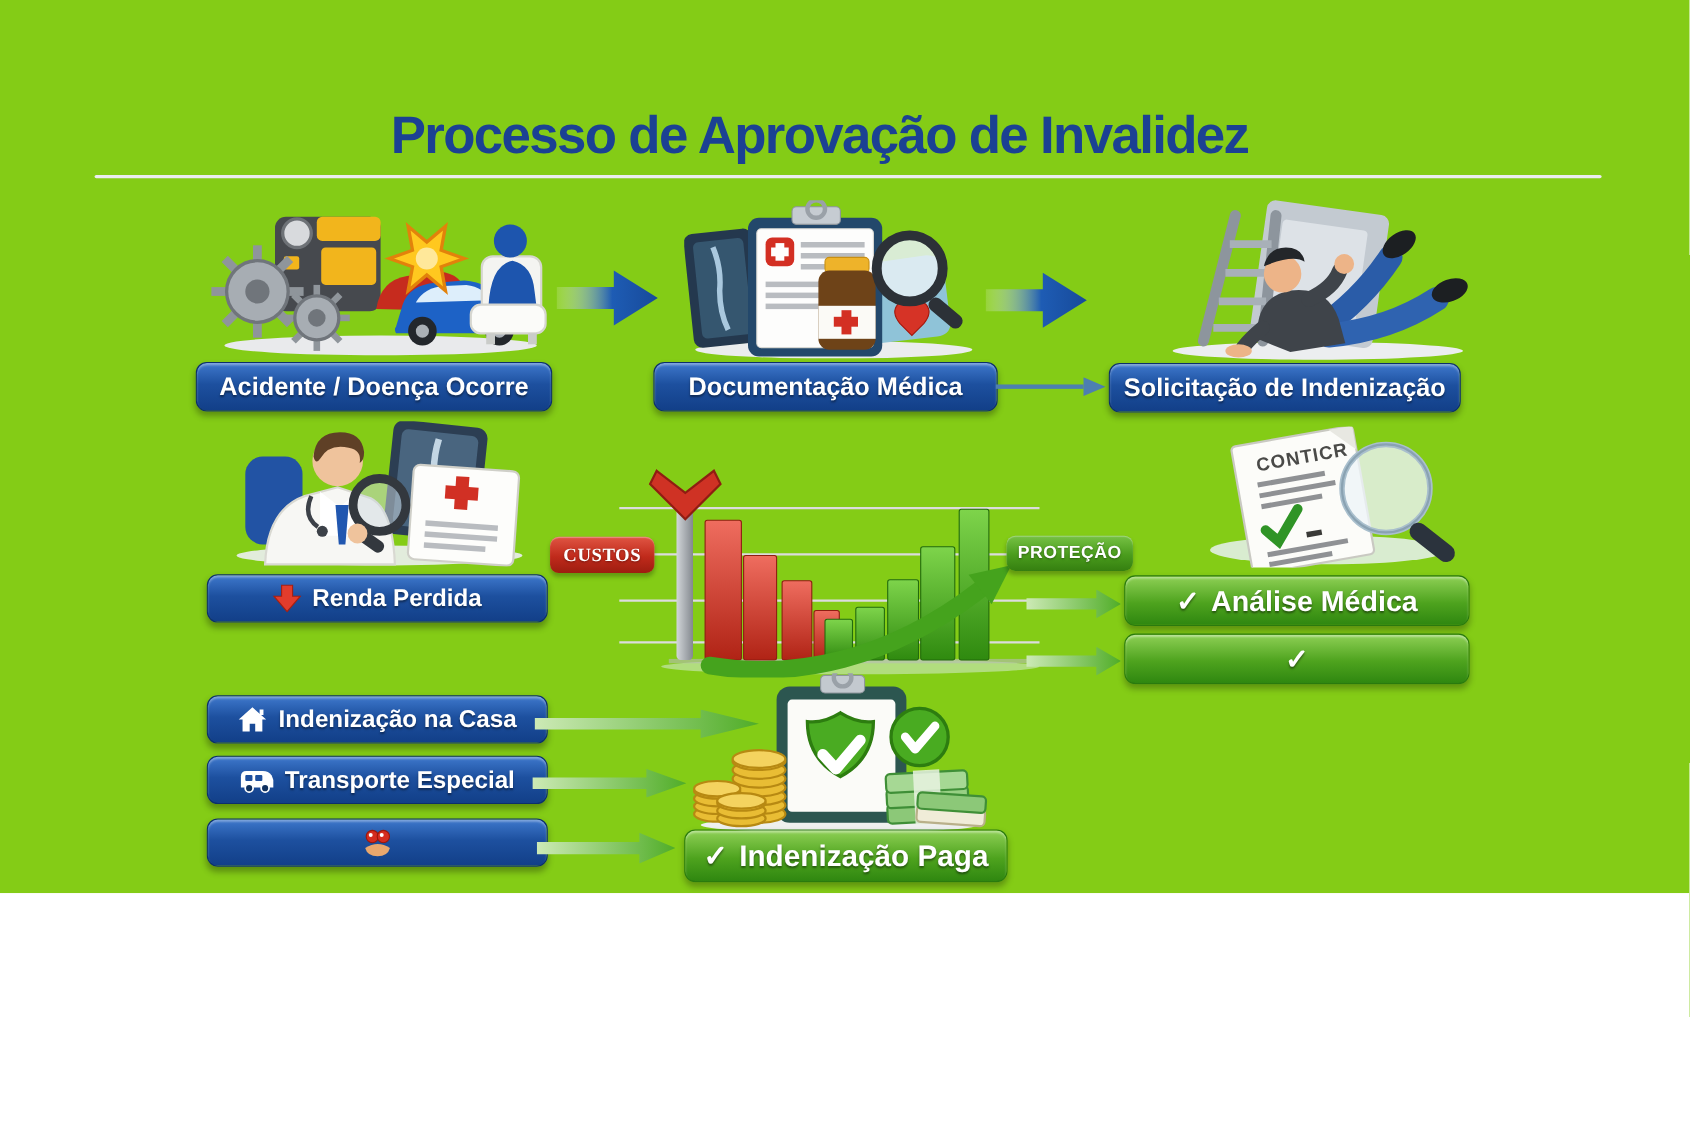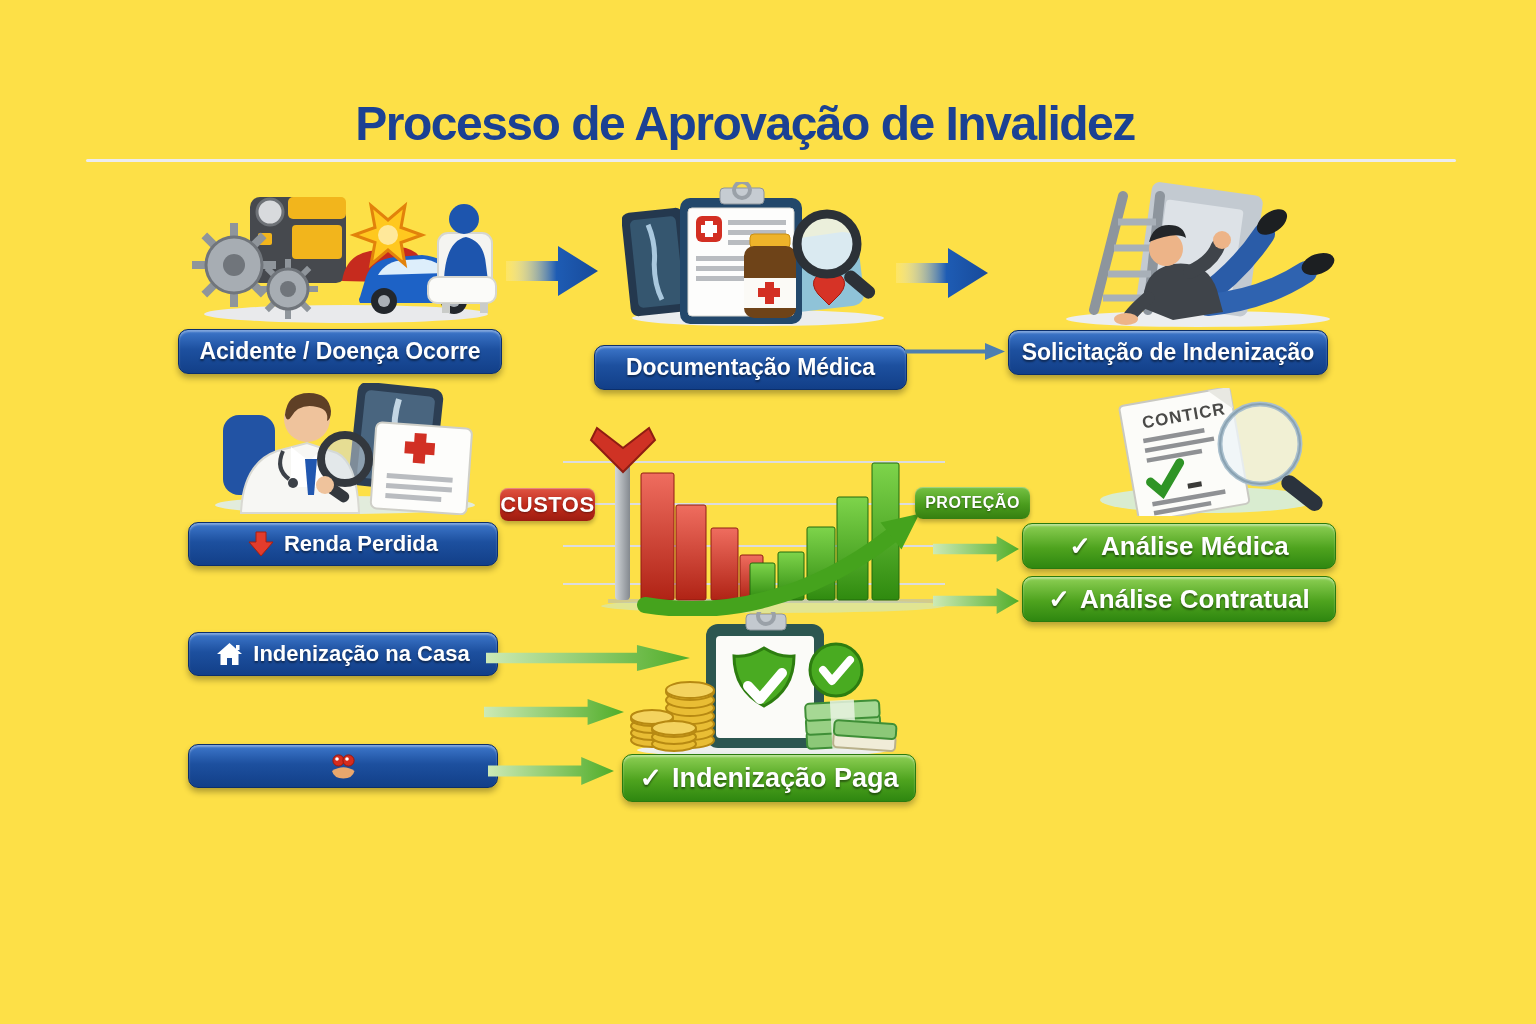--- a/index.html
+++ b/index.html
@@ -1,16 +1,16 @@
 <!DOCTYPE html>
 <html><head>
 <meta charset="utf-8">
 <style>
   html,body{margin:0;padding:0;background:#ffffff;}
-  .canvas{position:relative;width:1536px;height:1024px;background:#fde047;overflow:hidden;
+  .canvas{position:relative;width:1536px;height:812px;background:#84cc16;overflow:hidden;
           font-family:"Liberation Sans",sans-serif;}
   .abs{position:absolute;}
   .title{position:absolute;left:0;top:96px;width:1490px;text-align:center;margin:0;
          font-size:48px;font-weight:bold;letter-spacing:-1.5px;color:#1b4193;}
   .title-rule{position:absolute;left:86px;top:159px;width:1370px;height:3px;background:#ececef;border-radius:2px;}
   .pill{position:absolute;display:flex;align-items:center;justify-content:center;gap:10px;
         color:#fff;font-weight:bold;text-shadow:0 2px 2px rgba(0,0,0,.45);border-radius:10px;}
   .pill-blue{background:linear-gradient(180deg,#3e78cc 0%,#1d509f 45%,#123f88 100%);
         border:1px solid #0c2f6b;
         box-shadow:0 4px 6px rgba(0,0,0,.30), inset 0 2px 2px rgba(255,255,255,.35);}
@@ -18,21 +18,21 @@
   .cost{height:42px;font-size:22px;width:300px;left:188px;padding:0 4px;}
   .pill-green{background:linear-gradient(180deg,#8ed055 0%,#4ea31e 55%,#2f8710 100%);
         border:1px solid #2a7a0e;
         box-shadow:0 4px 6px rgba(0,0,0,.28), inset 0 2px 2px rgba(255,255,255,.4);}
   .analysis{height:44px;width:312px;left:1022px;font-size:26px;}
   .payout{height:46px;width:292px;left:622px;top:754px;font-size:27px;}
   .chk{font-size:1em;font-weight:bold;}
   .badge{position:absolute;display:flex;align-items:center;justify-content:center;
          color:#fff;font-weight:bold;border-radius:8px;text-shadow:0 1px 2px rgba(0,0,0,.4);
          box-shadow:0 3px 4px rgba(0,0,0,.25), inset 0 1px 1px rgba(255,255,255,.35);}
-  .badge-red{background:linear-gradient(180deg,#e05543 0%,#c02a1b 55%,#9d1d10 100%);font-size:22px;letter-spacing:.5px;}
+  .badge-red{background:linear-gradient(180deg,#e05543 0%,#c02a1b 55%,#9d1d10 100%);font-size:17px;letter-spacing:.5px;font-family:Liberation Serif, serif;}
   .badge-green{background:linear-gradient(180deg,#77c244 0%,#4a9c1d 55%,#357f10 100%);font-size:16px;letter-spacing:.5px;}
   svg{display:block;}
 </style>
 </head>
 <body>
 
 <div class="canvas">
 
   <svg style="position:absolute;width:0;height:0" aria-hidden="true">
     <defs>
@@ -182,21 +182,21 @@
       <path d="M100 120 q-12 10 -18 18" stroke="#3f444a" stroke-width="13" fill="none" stroke-linecap="round"></path>
       <ellipse cx="78" cy="141" rx="12" ry="6" fill="#edb488"></ellipse>
       <circle cx="118" cy="71" r="17" fill="#edb488"></circle>
       <path d="M101 64 q4 -17 20 -17 q15 0 17 13 q-10 -7 -37 4 z" fill="#23262a"></path>
     </g>
   </svg>
 
   <div class="pill pill-blue step" style="left:178px;top:329px;width:322px">
     <span>Acidente / Doença Ocorre</span>
   </div>
-  <div class="pill pill-blue step" style="left:594px;top:345px;width:311px">
+  <div class="pill pill-blue step" style="left:594px;top:329px;width:311px">
     <span>Documentação Médica</span>
   </div>
   <svg class="abs" style="left:905px;top:343px" width="100" height="17" viewBox="0 0 100 17">
     <rect x="0" y="6.5" width="80" height="4" fill="#4d7fb0"></rect>
     <polygon points="80,0 100,8.5 80,17" fill="#4d7fb0"></polygon>
   </svg>
   <div class="pill pill-blue step" style="left:1008px;top:330px;width:318px">
     <span>Solicitação de Indenização</span>
   </div>
 
@@ -268,20 +268,30 @@
 
 
   <div class="pill pill-blue cost" style="top:632px">
     <svg width="27" height="25" viewBox="0 0 27 25">
       <path d="M13.5 1 L26 12 h-3.5 v11 h-6.5 v-7 h-5 v7 H4.5 V12 H1 z" fill="#ffffff"></path>
       <rect x="20" y="3" width="3.5" height="5" fill="#ffffff"></rect>
     </svg>
     <span>Indenização na Casa</span>
   </div>
 
+  <div class="pill pill-blue cost" style="top:687px">
+    <svg width="31" height="23" viewBox="0 0 31 23">
+      <path d="M1 8 q0 -5 5 -5 h15 q5 0 8 4 l1.5 4 v7 h-29.5 z" fill="#ffffff"></path>
+      <rect x="5" y="6.5" width="6.5" height="5.5" rx="1" fill="#1d4f9e"></rect>
+      <rect x="14" y="6.5" width="6.5" height="5.5" rx="1" fill="#1d4f9e"></rect>
+      <circle cx="8.5" cy="18.5" r="3.6" fill="#10315e" stroke="#ffffff" stroke-width="1.6"></circle>
+      <circle cx="23" cy="18.5" r="3.6" fill="#10315e" stroke="#ffffff" stroke-width="1.6"></circle>
+    </svg>
+    <span>Transporte Especial</span>
+  </div>
 
   <div class="pill pill-blue cost" style="top:744px">
     <svg width="28" height="26" viewBox="0 0 28 26">
       <circle cx="9.5" cy="7.5" r="5.6" fill="#d52c1e" stroke="#9c170b" stroke-width="1"></circle>
       <circle cx="19.5" cy="7.5" r="5.6" fill="#d52c1e" stroke="#9c170b" stroke-width="1"></circle>
       <circle cx="8" cy="6" r="1.8" fill="#ffffff"></circle>
         <circle cx="18" cy="6" r="1.8" fill="#ffffff"></circle>
       <path d="M3 18 q11.5 -7.5 22.5 0 q-2 7.5 -11.2 7.5 q-9.3 0 -11.3 -7.5 z" fill="#e9a76d"></path>
     </svg>
   </div>
@@ -321,21 +331,20 @@
   <svg class="abs" style="left:933px;top:588px" width="86" height="26" viewBox="0 0 200 30" preserveAspectRatio="none">
     <path d="M0 9 H148 V0 L200 15 L148 30 V21 H0 Z" fill="url(#gradGreenArrow)"></path>
   </svg>
 
   <div class="pill pill-green analysis" style="top:523px">
     <span class="chk">✓</span>
     <span>Análise Médica</span>
   </div>
   <div class="pill pill-green analysis" style="top:576px">
     <span class="chk">✓</span>
-    <span>Análise Contratual</span>
   </div>
 
   <svg class="abs" style="left:486px;top:645px" width="204" height="26" viewBox="0 0 200 30" preserveAspectRatio="none">
     <path d="M0 9 H148 V0 L200 15 L148 30 V21 H0 Z" fill="url(#gradGreenArrow)"></path>
   </svg>
   <svg class="abs" style="left:484px;top:699px" width="140" height="26" viewBox="0 0 200 30" preserveAspectRatio="none">
     <path d="M0 9 H148 V0 L200 15 L148 30 V21 H0 Z" fill="url(#gradGreenArrow)"></path>
   </svg>
   <svg class="abs" style="left:488px;top:757px" width="126" height="28" viewBox="0 0 200 30" preserveAspectRatio="none">
     <path d="M0 9 H148 V0 L200 15 L148 30 V21 H0 Z" fill="url(#gradGreenArrow)"></path>

